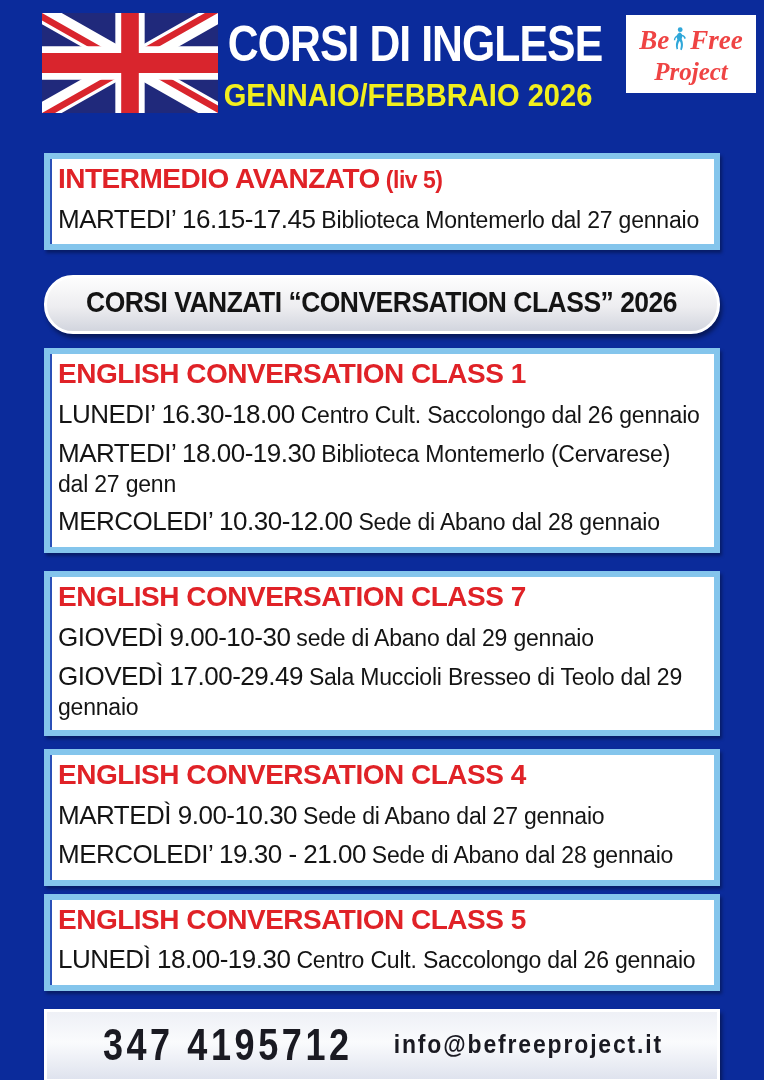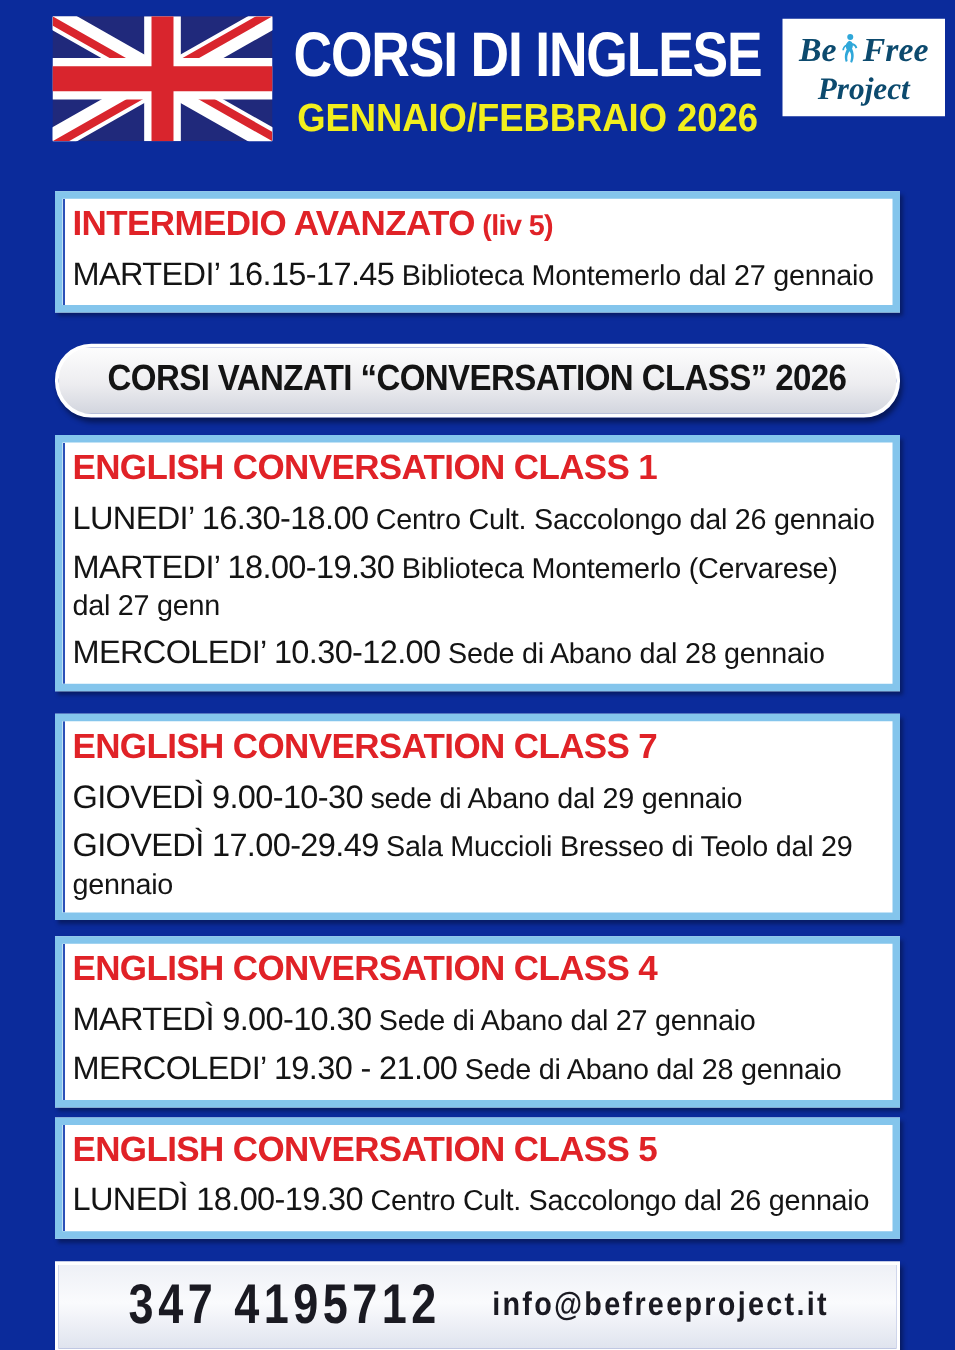--- a/index.html
+++ b/index.html
@@ -10,35 +10,35 @@
     overflow:hidden;
   }
   .page{position:relative;width:764px;height:1080px;}
 
   
   .header{
     display:flex;align-items:flex-start;
     padding:13px 8px 0 42px;height:114px;
   }
   .flag{flex:0 0 auto;display:block;}
-  .header-text{flex:1 1 auto;text-align:center;padding-top:8px;min-width:0;}
+  .header-text{flex:1 1 auto;text-align:left;padding-top:8px;min-width:0;}
   .title{
     color:#ffffff;font-size:45px;font-weight:bold;line-height:1.0;
     letter-spacing:-1px;display:inline-block;transform:scale(.95,1.12);
     transform-origin:center;white-space:nowrap;
   }
   .subtitle{
     color:#f2ef1d;font-size:30px;font-weight:bold;margin-top:12px;
     display:inline-block;transform:scale(.97,1.05);white-space:nowrap;
   }
   .logo-box{
     flex:0 0 auto;background:#ffffff;width:130px;height:78px;
     display:flex;flex-direction:column;align-items:center;justify-content:center;
     font-family:"Liberation Serif", serif;font-style:italic;font-weight:bold;
-    color:#0c4a6e;margin-top:2px;
+    color:#ef4444;margin-top:2px;
   }
   .logo-top{display:flex;align-items:center;gap:2px;font-size:27px;line-height:1;}
   .logo-bottom{font-size:25px;line-height:1;margin-top:2px;}
 
   
   .course-box{
     margin:0 44px;background:#ffffff;
     border:6px solid #84c5ec;
     box-shadow:inset 2px 0 0 #2b50b8, 2px 3px 3px rgba(0,0,10,.35);
     padding:3px 8px 9px 8px;

